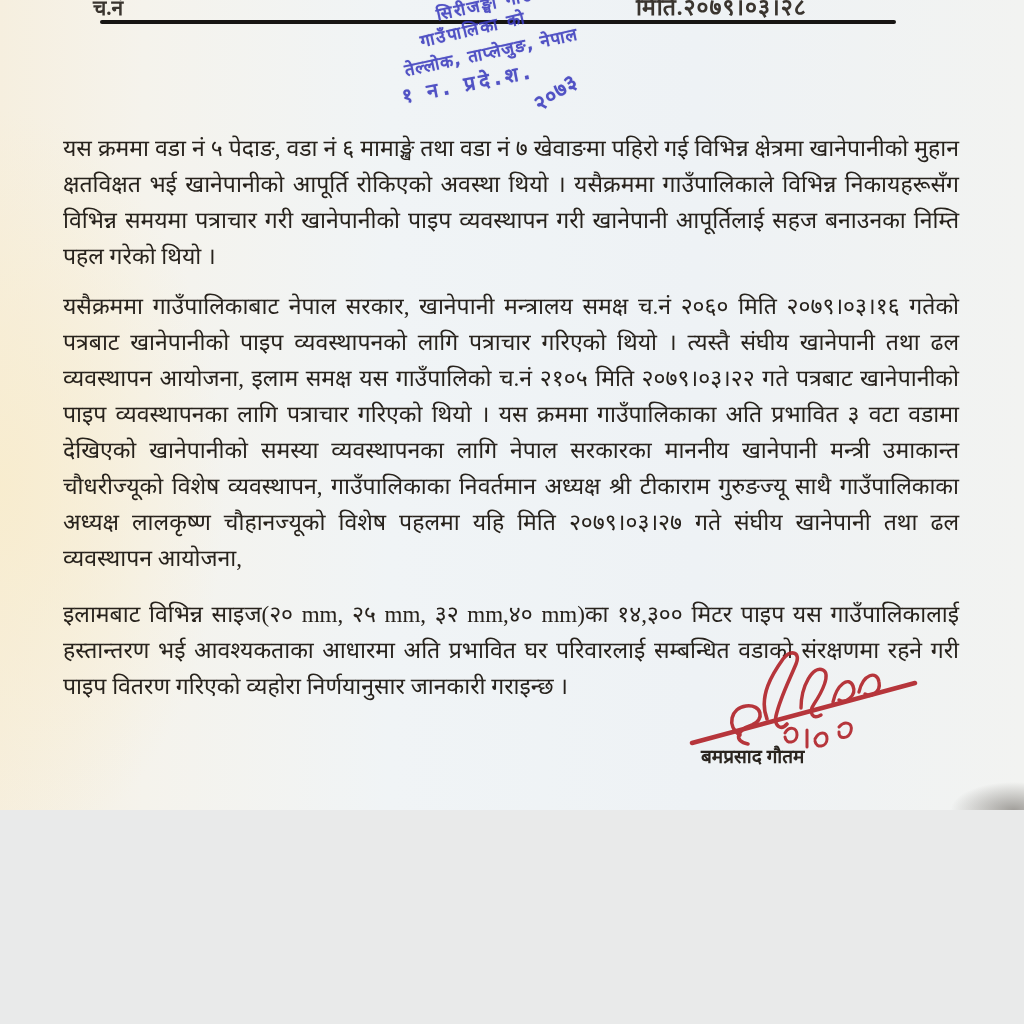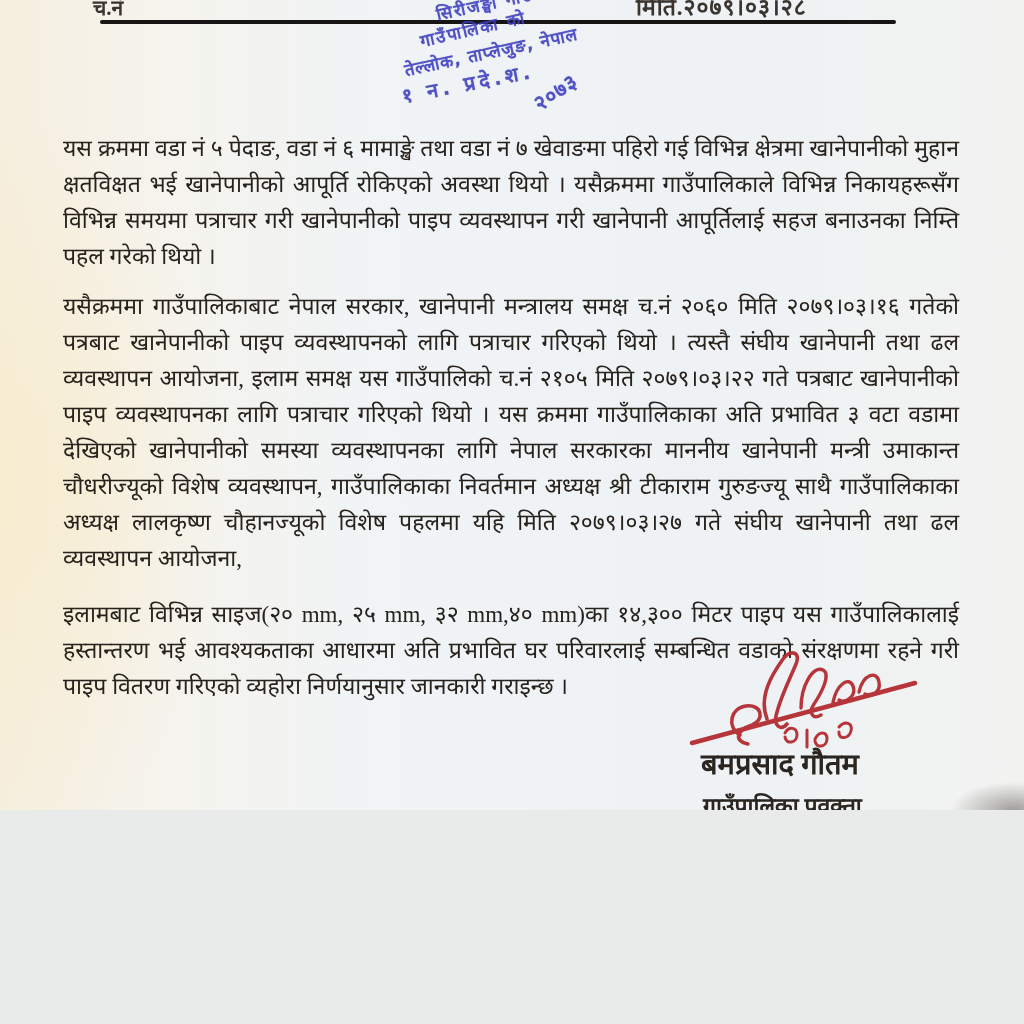--- a/index.html
+++ b/index.html
@@ -108,21 +108,21 @@
   .signature-ink {
     position: absolute;
     top: 646px;
     left: 688px;
     z-index: 4;
   }
   .signatory-name {
     position: absolute;
     top: 743px;
     left: 701px;
-    font-size: 29px;
+    font-size: 19px;
     font-weight: bold;
     color: #2a251f;
   }
   .signatory-title {
     position: absolute;
     top: 789px;
     left: 703px;
     font-size: 23px;
     font-weight: bold;
     color: #2a251f;
@@ -161,15 +161,14 @@
       <path d="M145,56 C149,38 161,30 165,40 C169,50 157,58 151,54" stroke-width="3.4"></path>
       <path d="M171,46 C175,28 189,24 191,36 C193,46 183,52 177,48" stroke-width="3.4"></path>
       <path d="M97,87 C101,80 109,81 109,89 C109,97 98,99 97,91" stroke-width="3"></path>
       <path d="M119,84 L119,101" stroke-width="3"></path>
       <path d="M127,93 C131,85 139,85 139,93 C139,101 128,103 127,95" stroke-width="3"></path>
       <path d="M151,81 C157,74 165,77 163,85 C161,93 150,94 151,86" stroke-width="3"></path>
     </g>
   </svg>
 
   <div class="signatory-name">बमप्रसाद गौतम</div>
-  <div class="signatory-title">गाउँपालिका प्रवक्ता</div>
 
 </div>
 
 </body></html>

